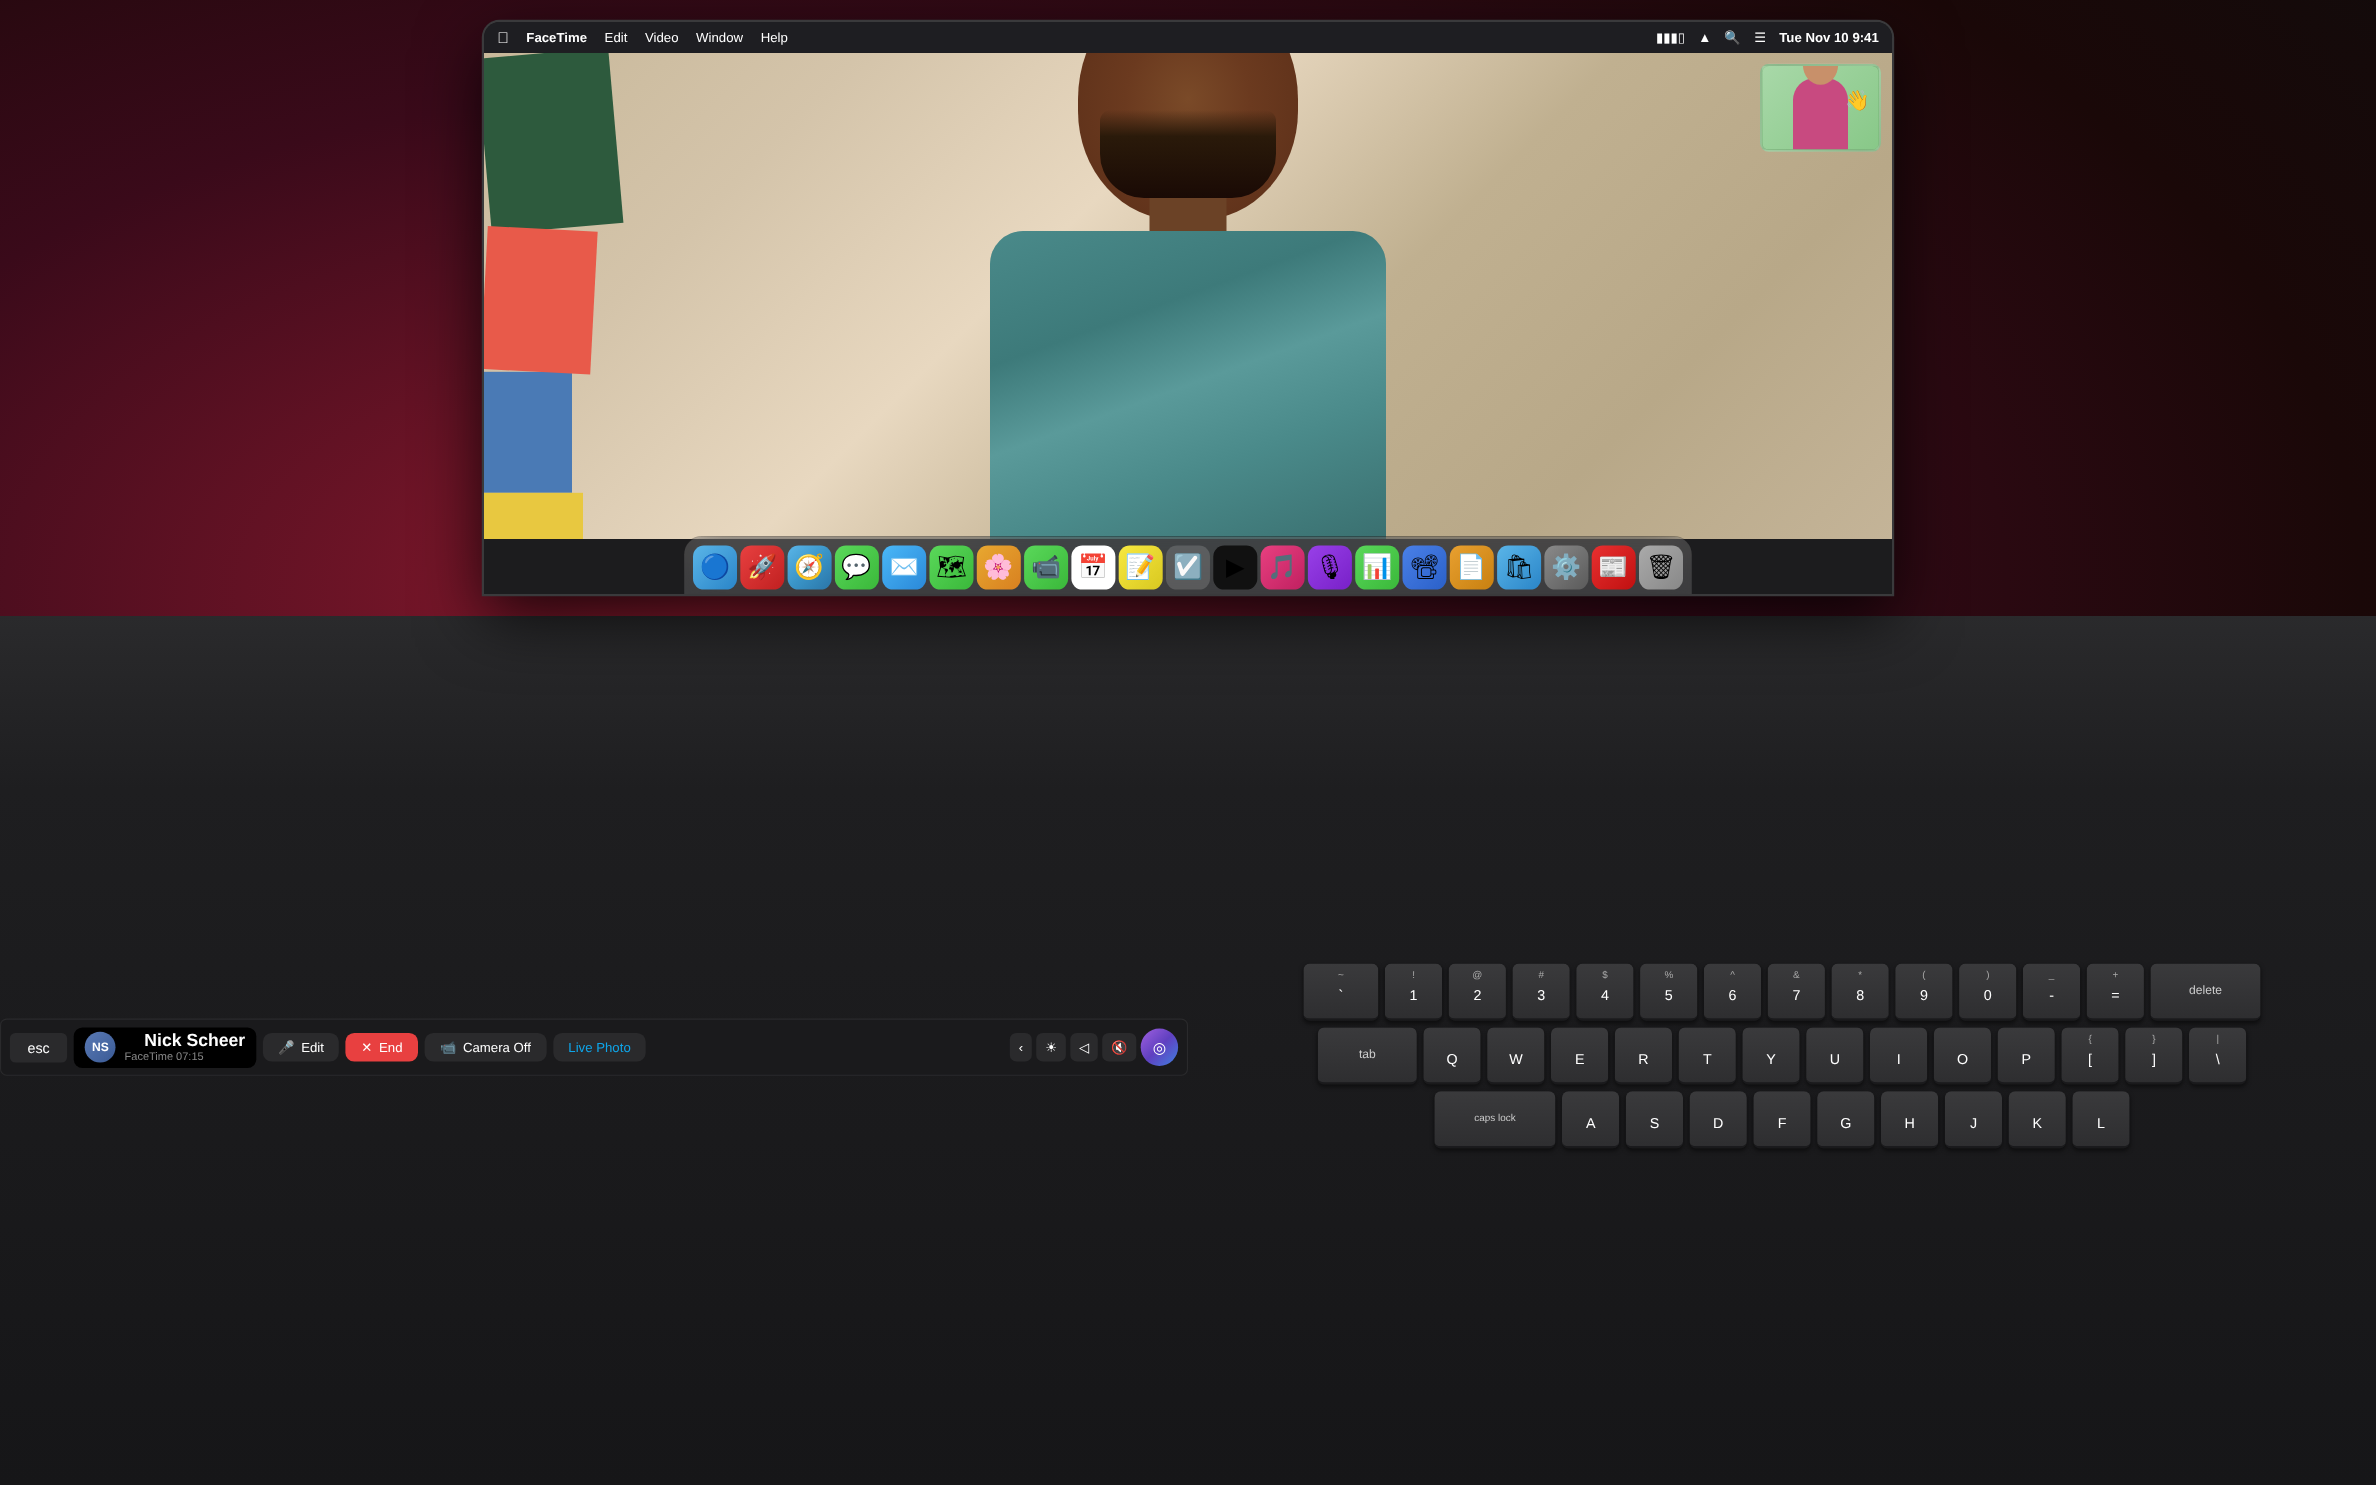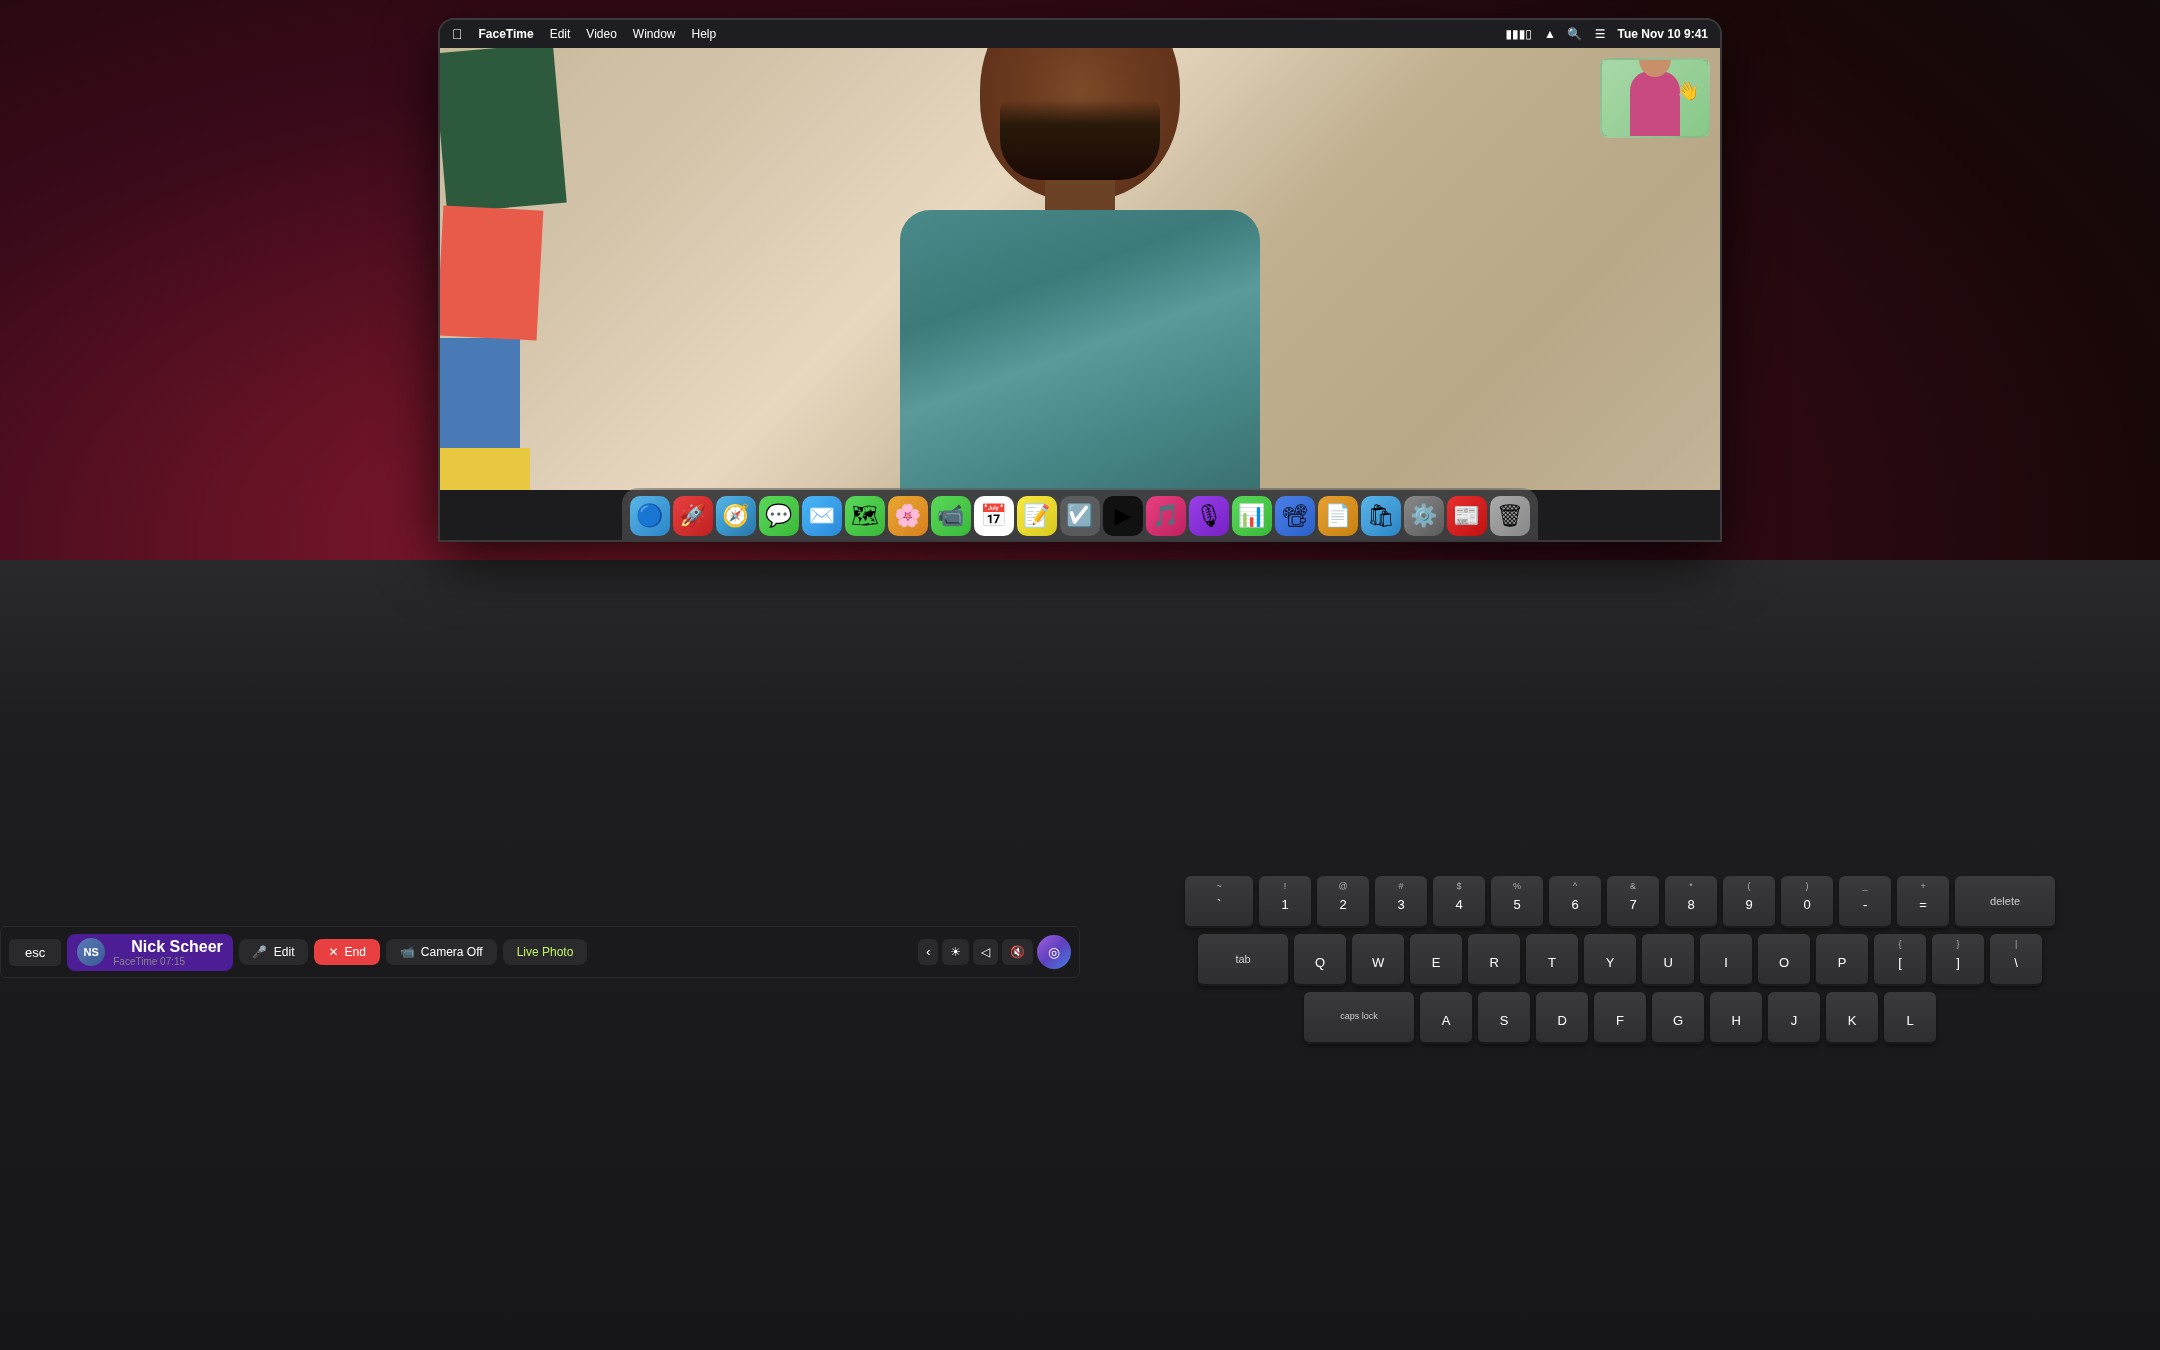--- a/index.html
+++ b/index.html
@@ -353,21 +353,21 @@
       cursor: pointer;
       white-space: nowrap;
       flex-shrink: 0;
     }
 
     
     .tb-call-info {
       display: flex;
       align-items: center;
       gap: 8px;
-      background: #4c1d95;
+      background: #000000;
       border-radius: 8px;
       padding: 4px 10px;
       flex-shrink: 0;
       justify-content: flex-end;
     }
 
     .tb-avatar {
       width: 28px;
       height: 28px;
       background: linear-gradient(135deg, #5a7ab5 0%, #3a5a95 100%);
@@ -436,21 +436,21 @@
       cursor: pointer;
       display: flex;
       align-items: center;
       gap: 6px;
       white-space: nowrap;
       flex-shrink: 0;
     }
 
     .tb-live-btn {
       background: #2a2a2c;
-      color: #bef264;
+      color: #0ea5e9;
       font-size: 12px;
       padding: 6px 14px;
       border-radius: 8px;
       cursor: pointer;
       white-space: nowrap;
       flex-shrink: 0;
     }
 
     
     .tb-spacer { flex: 1; }

